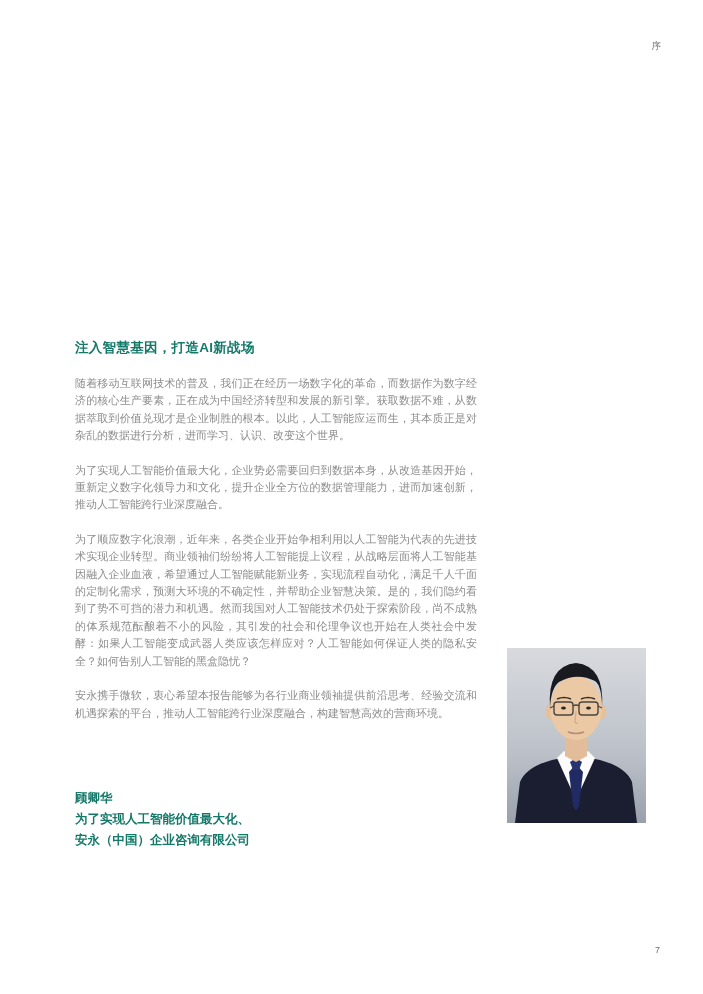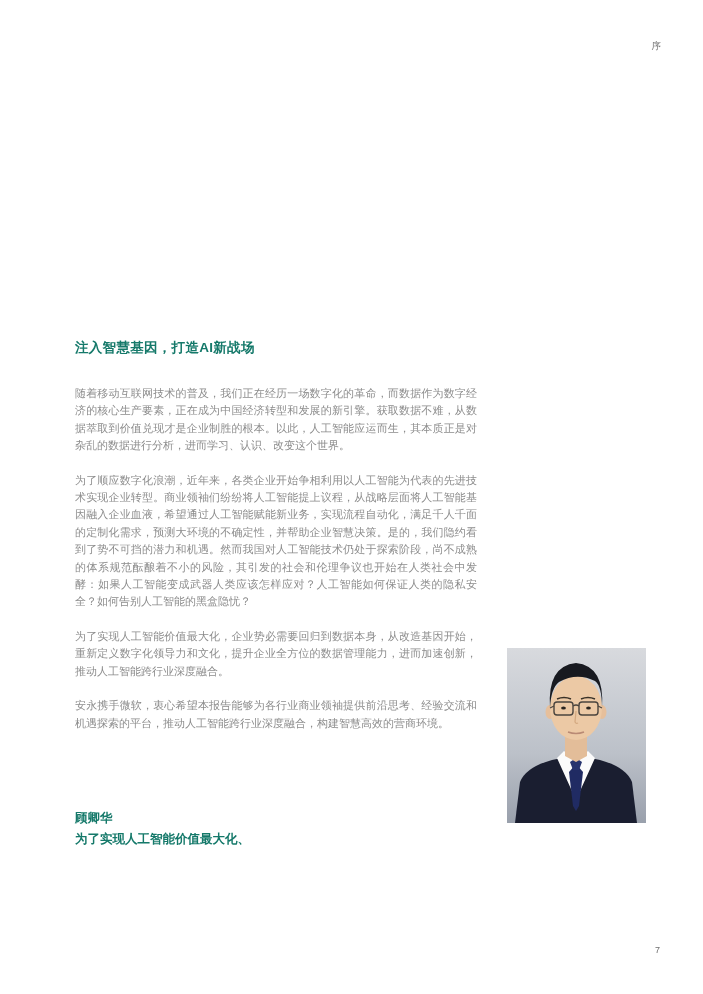--- a/index.html
+++ b/index.html
@@ -26,21 +26,21 @@
     font-size: 9.5px;
     color: var(--muted, #6e6e6e);
   }
   .content {
     position: absolute;
     left: 75px;
     top: 340px;
     width: 402px;
   }
   .article-title {
-    margin: 0 0 30px 0;
+    margin: 0 0 20px 0;
     font-size: 13.5px;
     line-height: 15px;
     font-weight: bold;
     color: var(--accent, #15796a);
     letter-spacing: 0.3px;
   }
   .body-paragraph {
     margin: 8px 0 17px 0;
     font-size: 11px;
     line-height: 17.4px;
@@ -49,21 +49,20 @@
     text-justify: inter-character;
   }
   .signature {
     position: absolute;
     left: 75px;
     top: 788px;
     font-size: 12.5px;
     line-height: 21px;
     font-weight: bold;
     color: var(--accent, #15796a);
-    margin-top: 20px;
   }
   .signature div { white-space: nowrap; }
   .portrait {
     position: absolute;
     left: 507px;
     top: 648px;
     width: 139px;
     height: 175px;
   }
   .portrait svg { display: block; width: 100%; height: 100%; }
@@ -78,22 +77,22 @@
 </head>
 <body>
 
 <div class="page">
 
   <div class="header-label">序</div>
 
   <div class="content">
     <h1 class="article-title">注入智慧基因，打造AI新战场</h1>
     <p class="body-paragraph">随着移动互联网技术的普及，我们正在经历一场数字化的革命，而数据作为数字经济的核心生产要素，正在成为中国经济转型和发展的新引擎。获取数据不难，从数据萃取到价值兑现才是企业制胜的根本。以此，人工智能应运而生，其本质正是对杂乱的数据进行分析，进而学习、认识、改变这个世界。</p>
+    <p class="body-paragraph">为了实现人工智能价值最大化，企业势必需要回归到数据本身，从改造基因开始，重新定义数字化领导力和文化，提升企业全方位的数据管理能力，进而加速创新，推动人工智能跨行业深度融合。</p>
     <p class="body-paragraph">为了顺应数字化浪潮，近年来，各类企业开始争相利用以人工智能为代表的先进技术实现企业转型。商业领袖们纷纷将人工智能提上议程，从战略层面将人工智能基因融入企业血液，希望通过人工智能赋能新业务，实现流程自动化，满足千人千面的定制化需求，预测大环境的不确定性，并帮助企业智慧决策。是的，我们隐约看到了势不可挡的潜力和机遇。然而我国对人工智能技术仍处于探索阶段，尚不成熟的体系规范酝酿着不小的风险，其引发的社会和伦理争议也开始在人类社会中发酵：如果人工智能变成武器人类应该怎样应对？人工智能如何保证人类的隐私安全？如何告别人工智能的黑盒隐忧？</p>
-    <p class="body-paragraph">为了实现人工智能价值最大化，企业势必需要回归到数据本身，从改造基因开始，重新定义数字化领导力和文化，提升企业全方位的数据管理能力，进而加速创新，推动人工智能跨行业深度融合。</p>
     <p class="body-paragraph">安永携手微软，衷心希望本报告能够为各行业商业领袖提供前沿思考、经验交流和机遇探索的平台，推动人工智能跨行业深度融合，构建智慧高效的营商环境。</p>
   </div>
 
   <div class="portrait">
     <svg viewBox="0 0 139 175" xmlns="http://www.w3.org/2000/svg">
       <defs>
         <linearGradient id="bgGrad" x1="0" y1="0" x2="0" y2="1">
           <stop offset="0" stop-color="#d8dade"></stop>
           <stop offset="0.6" stop-color="#bcc1c9"></stop>
           <stop offset="1" stop-color="#99a0ac"></stop>
@@ -132,17 +131,18 @@
 
       <path d="M 69 63 L 68 74 Q 69 76 71 75" stroke="#d3a87f" stroke-width="1.2" fill="none"></path>
 
       <path d="M 61 84 Q 69 87 77 84" stroke="#b98a74" stroke-width="1.5" fill="none"></path>
     </svg>
   </div>
 
   <div class="signature">
     <div>顾卿华</div>
     <div>为了实现人工智能价值最大化、</div>
+    <div>安永（中国）企业咨询有限公司</div>
   </div>
 
   <div class="page-number">7</div>
 
 </div>
 
 </body></html>

